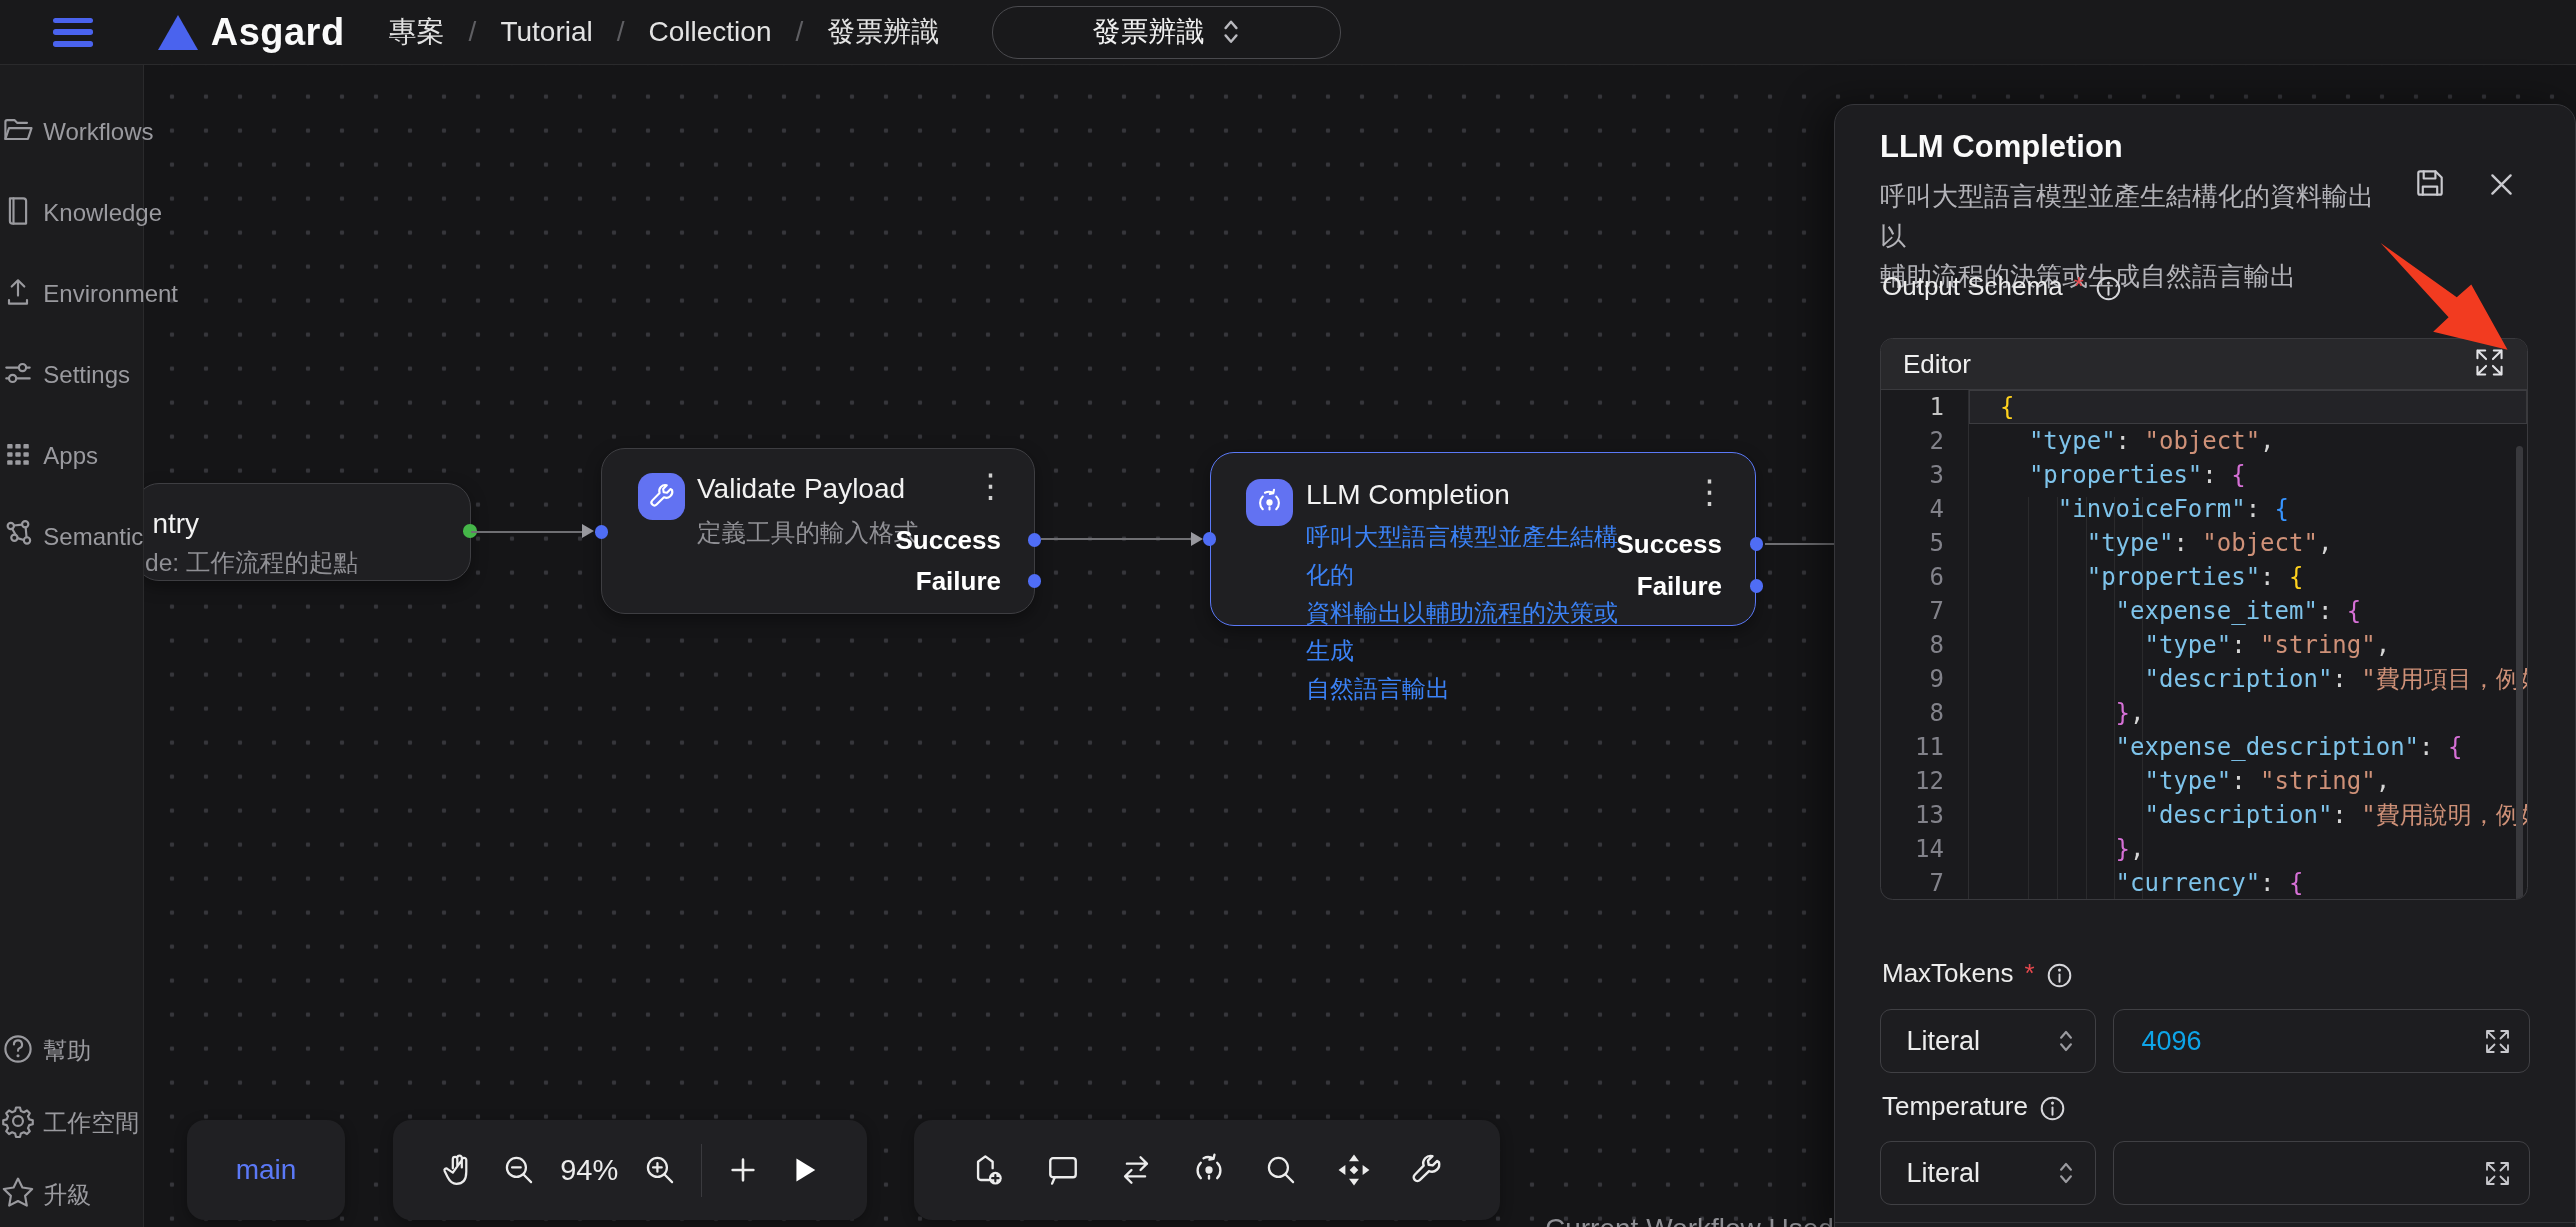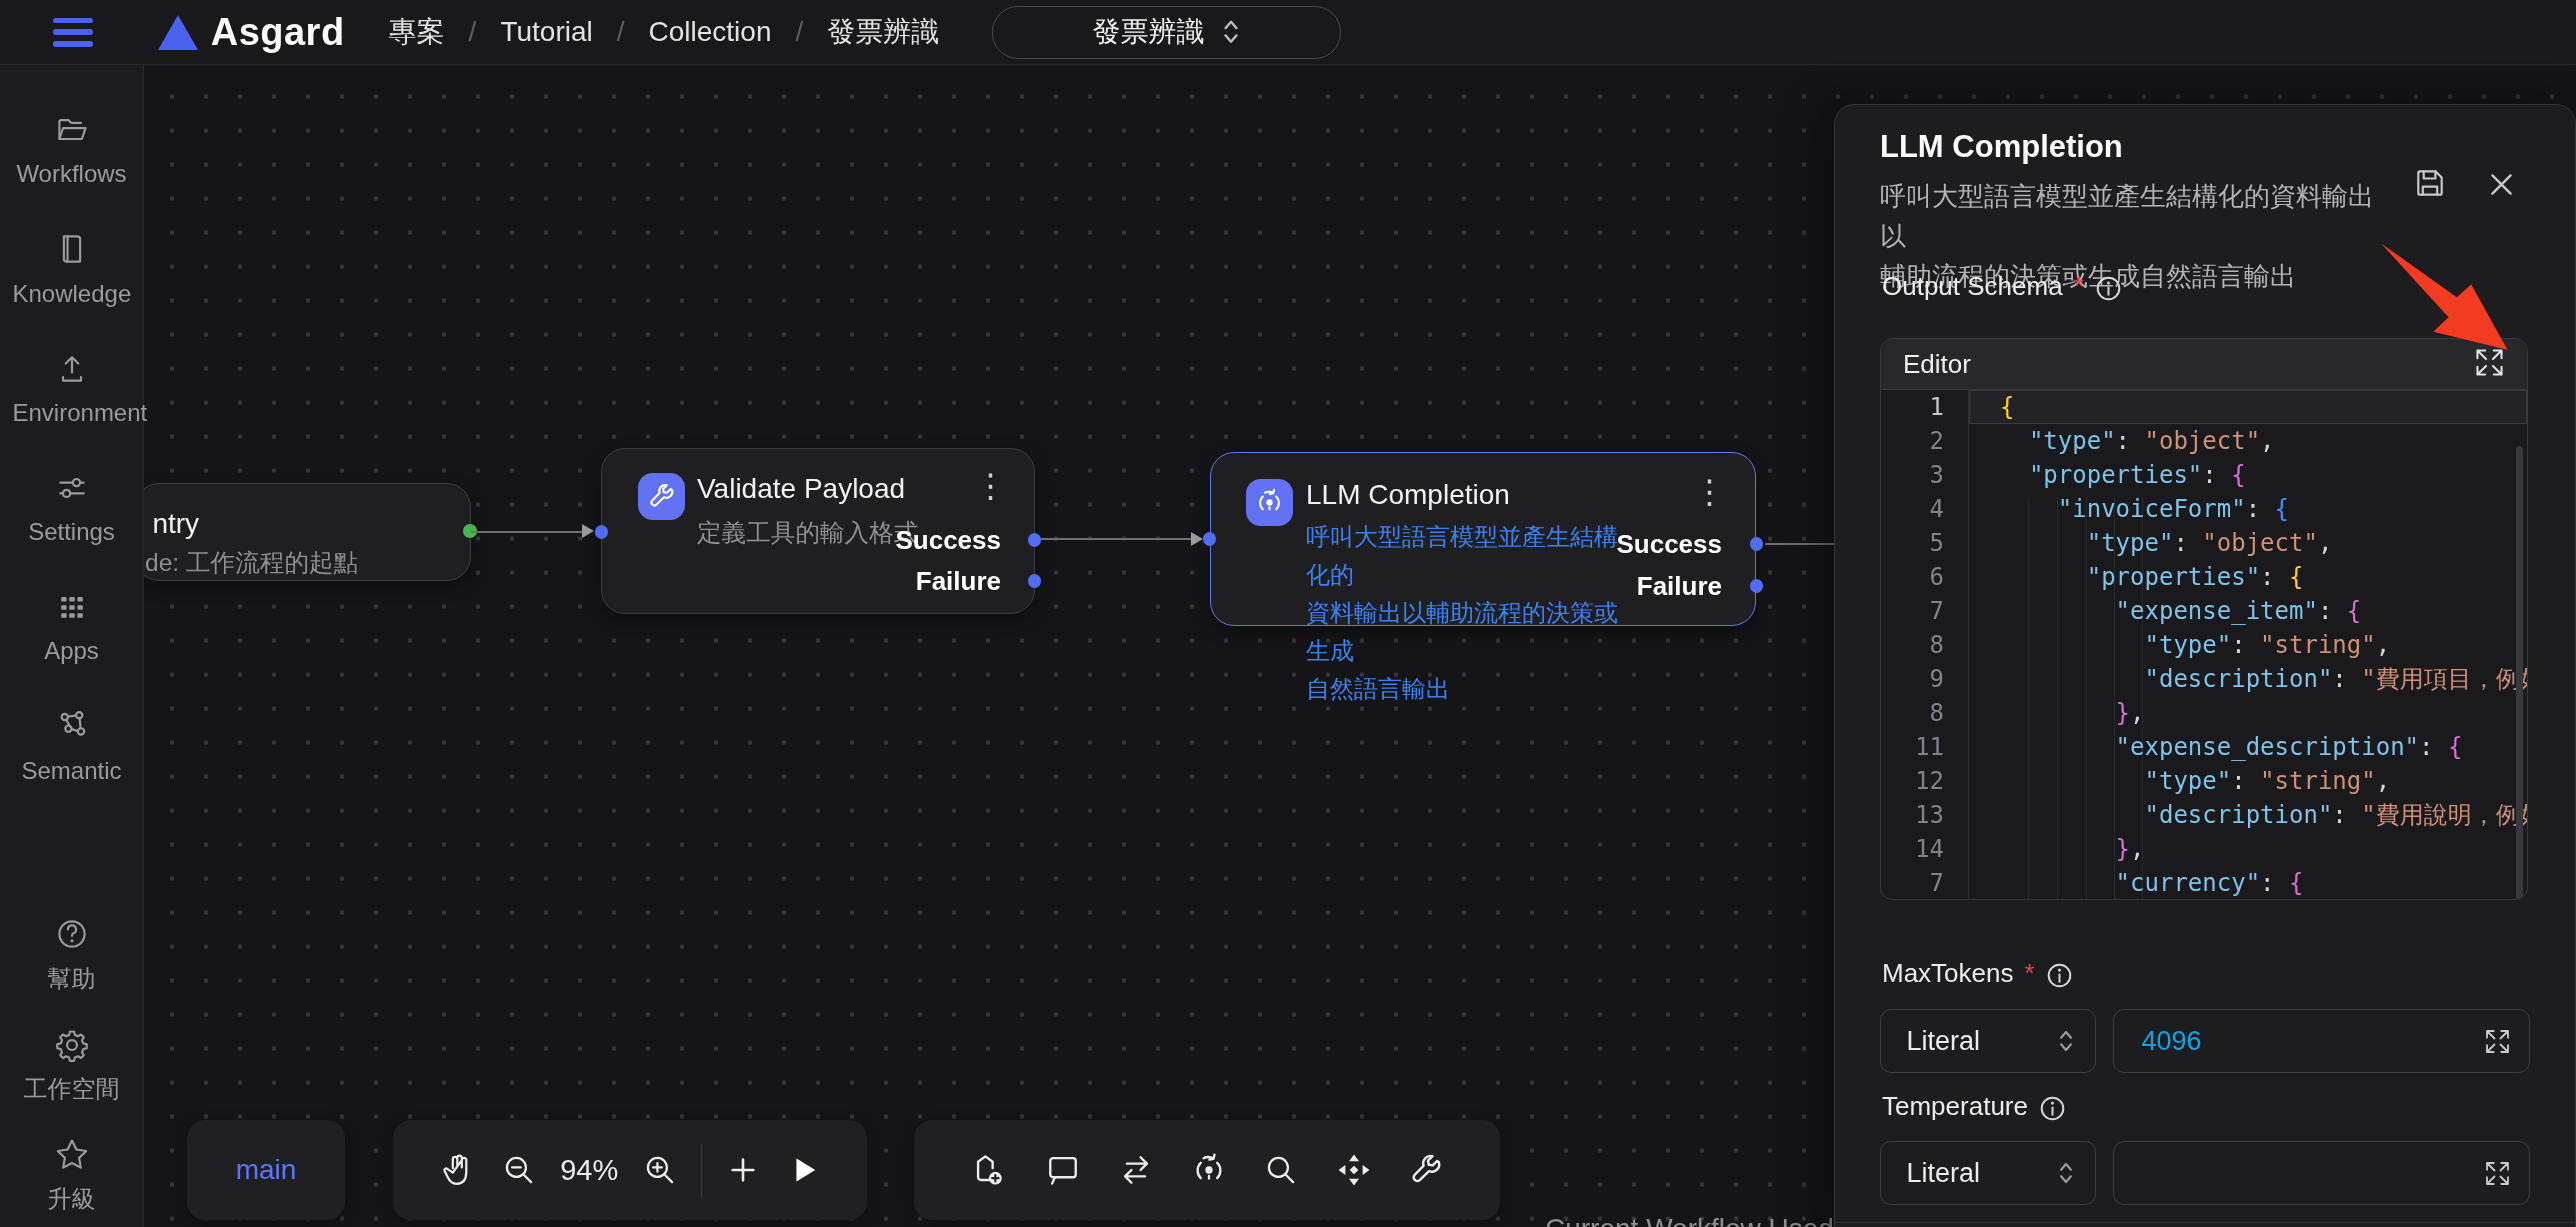--- a/index.html
+++ b/index.html
@@ -23,21 +23,21 @@
                display:flex; align-items:center; justify-content:center; gap:16.4px; font-size:28px; color:#f0f0f0; cursor:pointer; }
   .topbar-right { margin-left:auto; display:flex; align-items:center; gap:24px; padding-right:5.5px; }
   .account-name { font-size:27px; color:#8f8f94; }
   .icon-svg { display:block; }
 
   
   .sidebar { position:absolute; top:65px; left:0; width:144px; height:1162px; background:#1c1c1e;
              border-right:0.9px solid #2a2a2c; z-index:20; display:flex; flex-direction:column; }
   .side-nav { padding-top:47px; display:flex; flex-direction:column; gap:42px; }
   .side-foot { margin-top:auto; padding-bottom:12.7px; display:flex; flex-direction:column; gap:33px; }
-  .side-item { display:flex; flex-direction:column; align-items:center; gap:7.3px; color:#9a9a9f; cursor:pointer; }
+  .side-item { display:flex; flex-direction:row; align-items:center; gap:7.3px; color:#9a9a9f; cursor:pointer; }
   .side-item .lbl { font-size:24px; text-align:center; line-height:31px; max-width:118px; }
 
   
   .canvas { position:absolute; top:65px; left:144px; width:2432px; height:1162px; overflow:hidden;
             background:#151517;
             background-image:radial-gradient(#36363b 2px, transparent 2.6px);
             background-size:34px 34px; background-position:11px 14.6px; }
 
   .node { position:absolute; background:#1f1f22; border:0.9px solid #3e3e42; border-radius:24px;
           box-shadow:0 5.5px 16.4px rgba(0,0,0,.35); cursor:pointer; }

